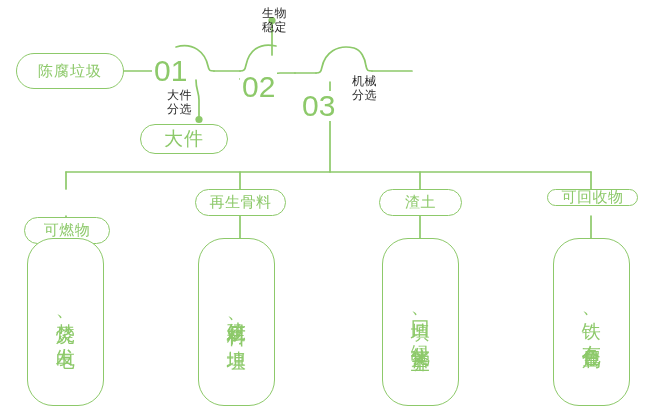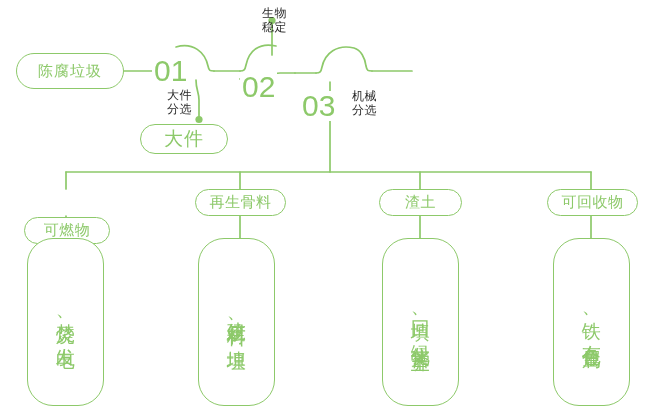--- a/index.html
+++ b/index.html
@@ -97,29 +97,29 @@
   <div class="numnode" style="left:152px;top:56px;">01</div>
   <div class="numnode" style="left:240px;top:72px;text-align:right;">02</div>
   <div class="numnode" style="left:300px;top:56px;margin-top:35px;">03</div>
 
   <div class="anno right" style="left:130px;top:88px;width:62px;">大件
 分选</div>
 
   <div class="anno" style="left:262px;top:6px;width:70px;">生物
 稳定</div>
 
-  <div class="anno" style="left:352px;top:90px;width:70px;font-family:Liberation Mono, monospace;">机械
+  <div class="anno" style="left:352px;top:74px;width:70px;">机械
 分选</div>
 
   <div class="pill bulky" style="left:140px;top:124px;width:88px;height:30px;">大件</div>
 
   <div class="pill cat" style="left:24px;top:189px;width:86px;height:27px;margin-top:28px;">可燃物</div>
   <div class="pill cat" style="left:195px;top:189px;width:91px;height:27px;">再生骨料</div>
   <div class="pill cat" style="left:379px;top:189px;width:83px;height:27px;">渣土</div>
-  <div class="pill cat" style="left:547px;top:189px;width:91px;height:27px;text-align:center;">可回收物</div>
+  <div class="pill cat" style="left:547px;top:189px;width:91px;height:17px;text-align:center;">可回收物</div>
 
   <div class="vbox" style="left:27px;top:238px;width:77px;height:168px;">
     <span class="vtext">焚烧、发电</span>
   </div>
 
   <div class="vbox" style="left:198px;top:238px;width:77px;height:168px;">
     <span class="vtext">建筑材料、填埋</span>
   </div>
 
   <div class="vbox" style="left:382px;top:238px;width:77px;height:168px;">

